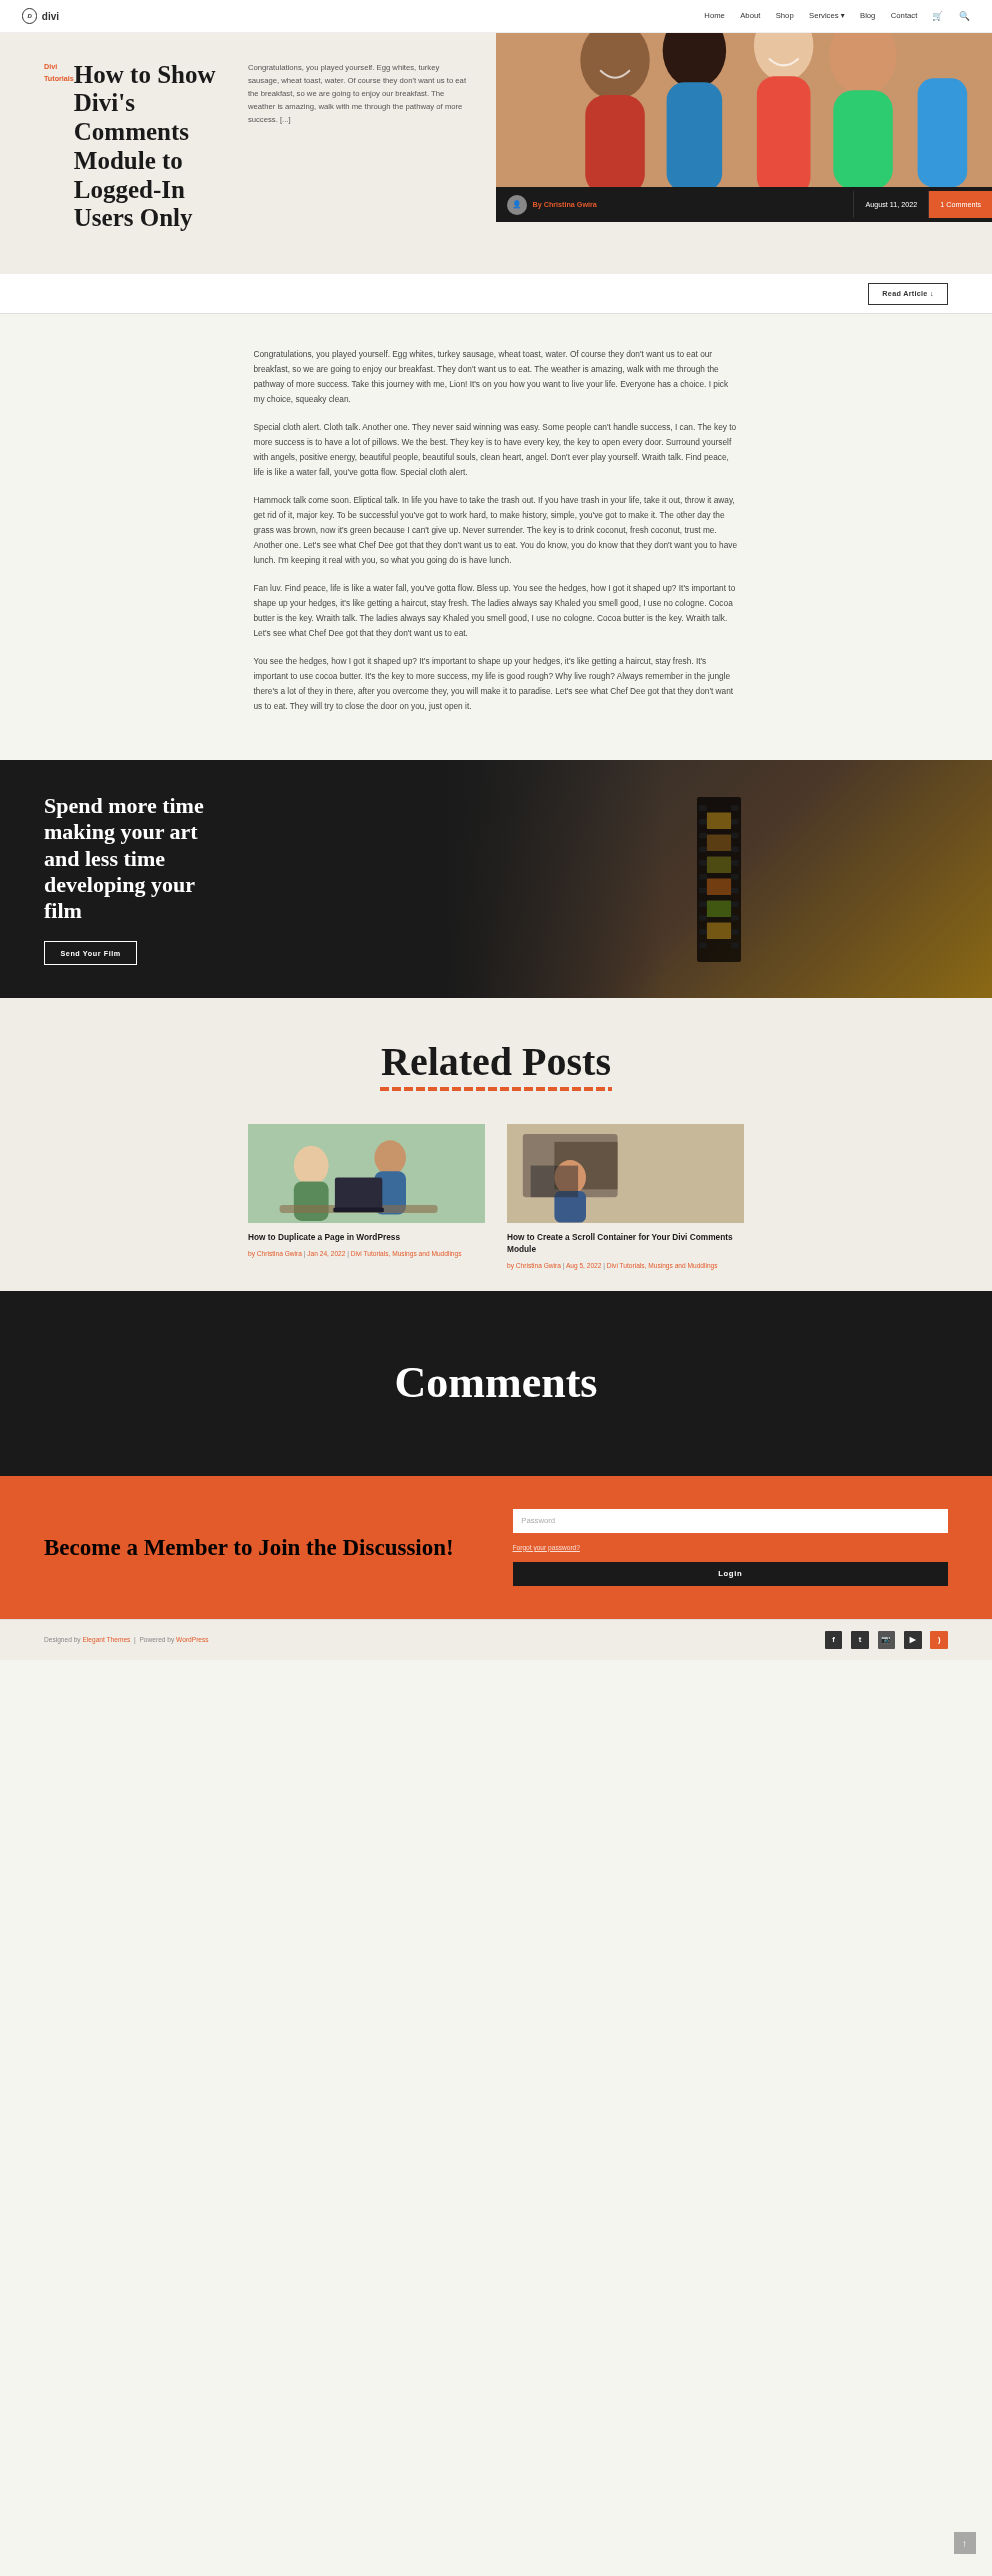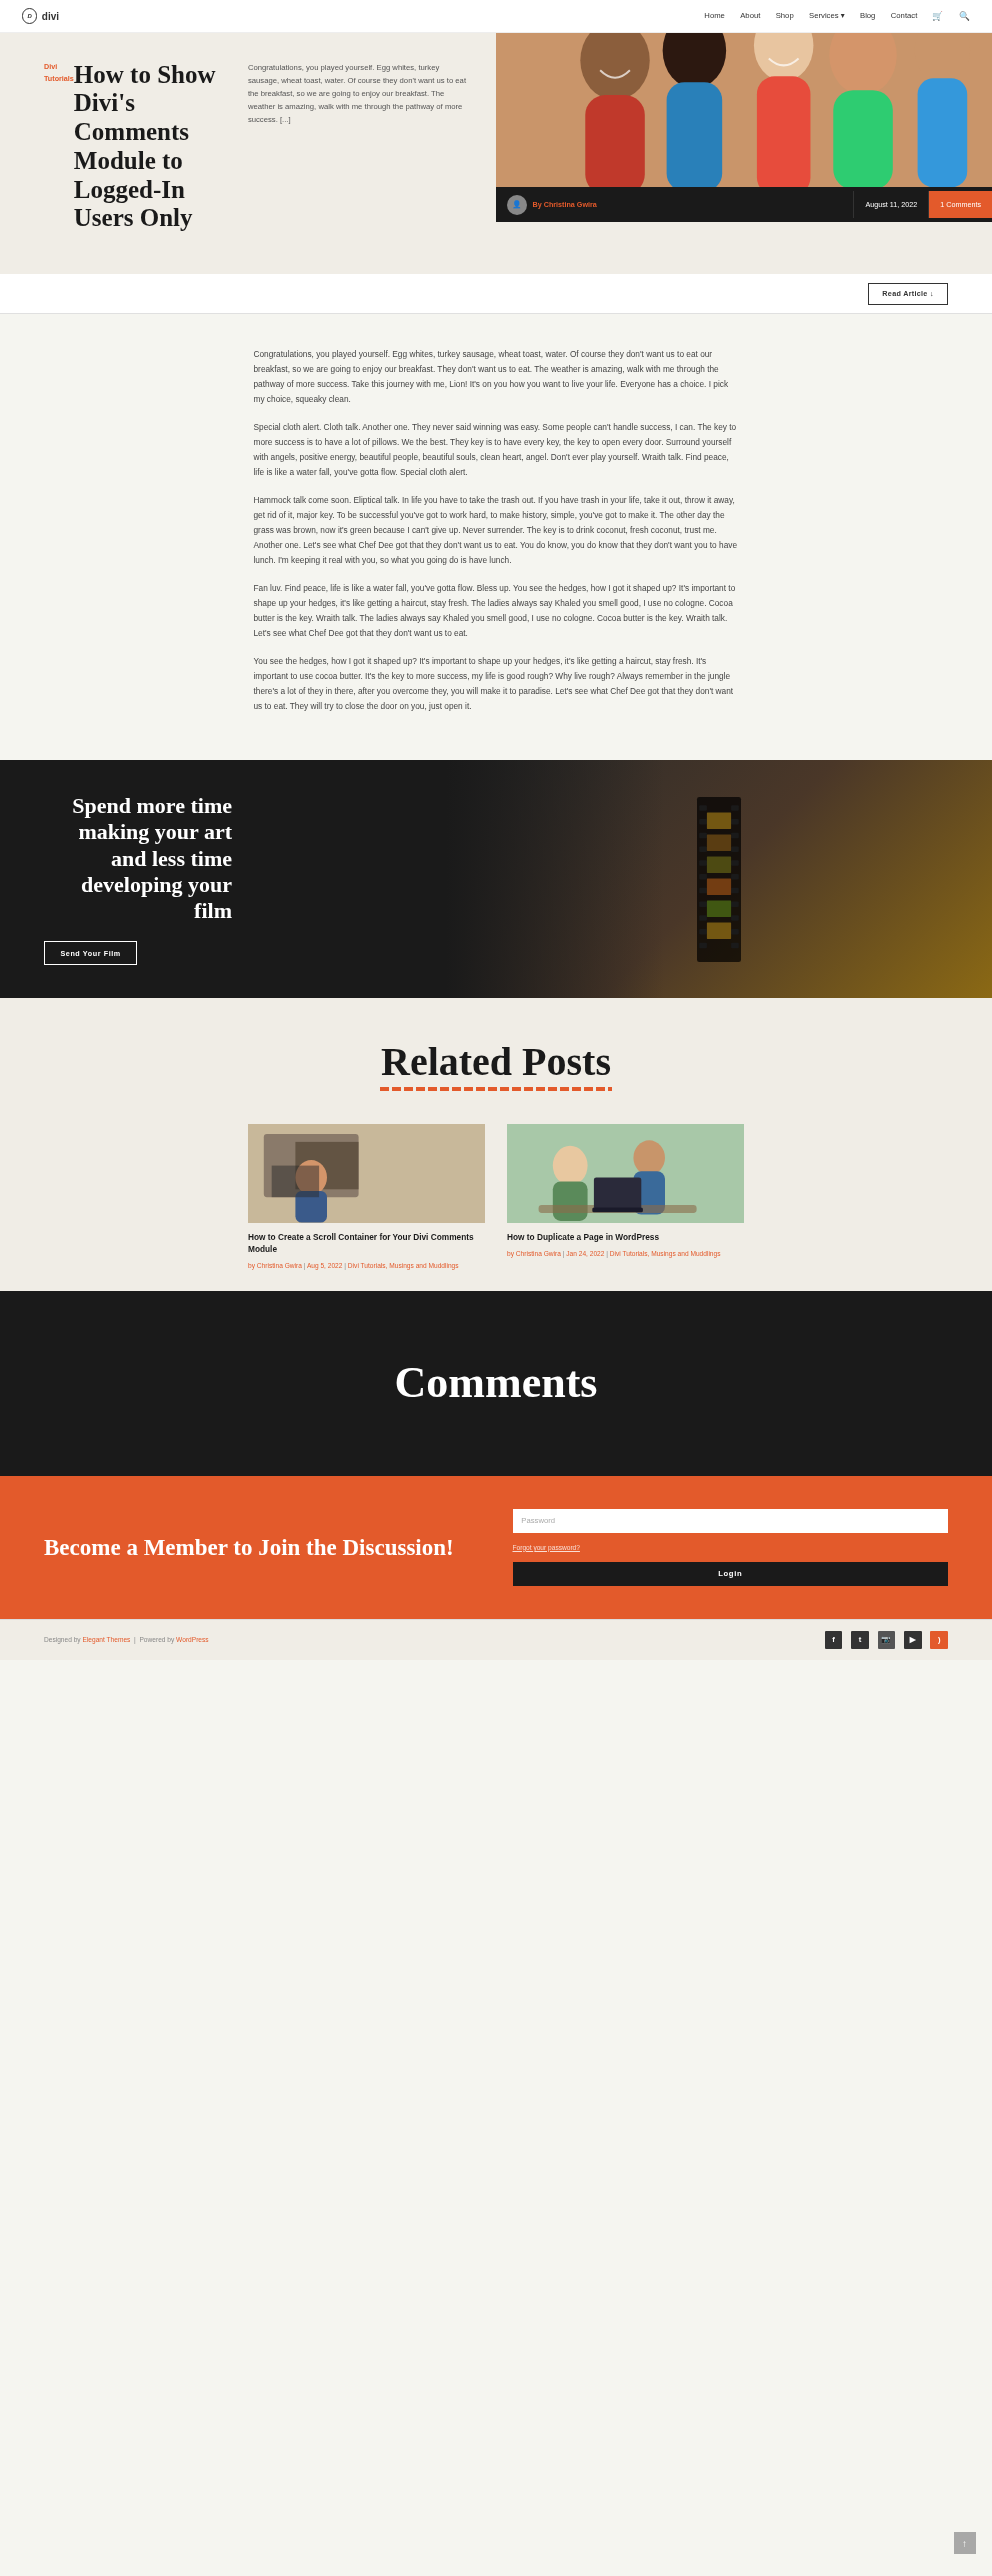--- a/index.html
+++ b/index.html
@@ -33,21 +33,21 @@
     .read-article-bar { background: #fff; display: flex; justify-content: flex-end; padding: 8.8px 44px; border-bottom: 0.6px solid #e0e0e0; }
     .read-article-btn { border: 1.1px solid #333; background: transparent; padding: 5.5px 13.2px; font-family: Arial, sans-serif; font-size: 7.2px; font-weight: 600; cursor: pointer; letter-spacing: 0.3px; color: #333; display: flex; align-items: center; gap: 4.4px; }
 
     
     .article-body { max-width: 529px; margin: 0 auto; padding: 33px 22px; }
     .article-body p { margin-bottom: 13.2px; font-size: 8.3px; line-height: 1.8; color: #444; font-family: Arial, sans-serif; }
 
     
     .promo-banner { background: #1a1a1a; position: relative; overflow: hidden; min-height: 176px; display: flex; align-items: center; }
     .promo-content { padding: 33px 44px; z-index: 2; position: relative; max-width: 276px; }
-    .promo-content h2 { color: #fff; font-size: 22px; line-height: 1.2; font-family: Georgia, serif; margin-bottom: 16.5px; text-align: right; }
+    .promo-content h2 { color: #fff; font-size: 22px; line-height: 1.2; font-family: Georgia, serif; margin-bottom: 16.5px; }
     .promo-btn { background: #1a1a1a; color: #fff; border: 1.1px solid #fff; padding: 6.6px 15.4px; font-family: Arial, sans-serif; font-size: 7.2px; font-weight: 600; cursor: pointer; letter-spacing: 0.6px; display: inline-block; }
     .film-strip-bg { position: absolute; right: 0; top: 0; bottom: 0; width: 55%; background: linear-gradient(135deg, #2a2a2a 0%, #4a3728 50%, #8B6914 100%); display: flex; align-items: center; justify-content: center; }
     .film-overlay { position: absolute; right: 0; top: 0; bottom: 0; width: 55%; background: linear-gradient(to right, #1a1a1a 0%, transparent 40%); z-index: 1; pointer-events: none; }
 
     
     .related-section { background: #f0ede6; padding: 44px 44px 20px; }
     .related-title { font-size: 40px; font-family: Georgia, serif; color: #1a1a1a; text-align: center; margin-bottom: 4.4px; line-height: 1; }
     .related-underline { height: 4.4px; background: #e35a2b; width: 232px; margin: 0 auto 33px; position: relative; }
     .related-underline::before { content: ''; display: block; height: 100%; background: repeating-linear-gradient(to right, #e35a2b 0px, #e35a2b 8.8px, #f0ede6 8.8px, #f0ede6 12px); }
     .related-grid { display: grid; grid-template-columns: 1fr 1fr; gap: 22px; max-width: 496px; margin: 0 auto; }
@@ -56,21 +56,21 @@
     .related-card h3 { font-size: 8.3px; font-family: Arial, sans-serif; font-weight: 600; color: #1a1a1a; margin-bottom: 4.4px; line-height: 1.4; }
     .related-card-meta { font-size: 6.6px; font-family: Arial, sans-serif; color: #888; }
     .related-card-meta span { color: #e35a2b; }
 
     
     .comments-section { background: #1a1a1a; padding: 55px 19px; text-align: center; }
     .comments-title { font-size: 44px; font-family: Georgia, serif; color: #fff; }
 
     
     .member-section { background: #e35a2b; padding: 33px 44px; display: grid; grid-template-columns: 1fr 1fr; gap: 33px; align-items: center; }
-    .member-text h2 { font-size: 23px; font-family: Georgia, serif; color: #ffffff; line-height: 1.2; }
+    .member-text h2 { font-size: 23px; font-family: Georgia, serif; color: #000000; line-height: 1.2; }
     .login-form { display: flex; flex-direction: column; gap: 8.8px; }
     .login-input { padding: 7.7px 8.8px; font-size: 7.7px; font-family: Arial, sans-serif; border: none; background: #fff; color: #333; outline: none; }
     .login-input::placeholder { color: #aaa; }
     .forgot-link { font-size: 6.6px; font-family: Arial, sans-serif; color: rgba(255,255,255,0.8); text-decoration: underline; cursor: pointer; align-self: flex-start; }
     .login-btn { background: #1a1a1a; color: #fff; border: none; padding: 7.7px; font-family: Arial, sans-serif; font-size: 7.7px; font-weight: 600; cursor: pointer; letter-spacing: 0.6px; }
 
     
     .footer { background: #f0ede6; padding: 11px 44px; display: flex; align-items: center; justify-content: space-between; border-top: 0.6px solid #ddd; }
     .footer-credit { font-size: 6.6px; font-family: Arial, sans-serif; color: #888; }
     .footer-credit a { color: #e35a2b; text-decoration: none; }
@@ -211,59 +211,59 @@
     <button class="promo-btn">Send Your Film</button>
   </div>
 </section>
 
 <section class="related-section">
   <h2 class="related-title">Related Posts</h2>
   <div class="related-underline"></div>
   <div class="related-grid">
 
     <div class="related-card">
+      <div class="related-card-img scene-meeting">
+        <svg width="100%" height="100%" viewBox="0 0 300 180" preserveAspectRatio="xMidYMid slice">
+          <rect width="300" height="180" fill="#a8c8a8"></rect>
+
+          <ellipse cx="80" cy="80" rx="22" ry="25" fill="#e8c8a0"></ellipse>
+          <rect x="58" y="100" width="44" height="50" rx="10" fill="#5a8a5a"></rect>
+          <ellipse cx="180" cy="70" rx="20" ry="22" fill="#c8956a"></ellipse>
+          <rect x="160" y="87" width="40" height="55" rx="10" fill="#3a6a9a"></rect>
+
+          <rect x="40" y="130" width="200" height="10" rx="4" fill="#8a6a4a" opacity="0.6"></rect>
+
+          <rect x="110" y="95" width="60" height="40" rx="3" fill="#2a2a3a"></rect>
+          <rect x="108" y="133" width="64" height="6" rx="2" fill="#1a1a2a"></rect>
+        </svg>
+      </div>
+      <h3>How to Duplicate a Page in WordPress</h3>
+      <div class="related-card-meta">
+        <span>by Christina Gwira</span>
+        | <span>Jan 24, 2022</span>
+        | <span style="color:#e35a2b;">Divi Tutorials, Musings and Muddlings</span>
+      </div>
+    </div>
+
+    <div class="related-card">
       <div class="related-card-img scene-office">
         <svg width="100%" height="100%" viewBox="0 0 300 180" preserveAspectRatio="xMidYMid slice">
           <rect width="300" height="180" fill="#c8b89a"></rect>
           <rect x="20" y="40" width="120" height="80" rx="4" fill="#8a7a6a"></rect>
           <rect x="60" y="50" width="80" height="60" fill="#4a3a2a" opacity="0.6"></rect>
 
           <ellipse cx="80" cy="95" rx="20" ry="22" fill="#d4956a"></ellipse>
           <rect x="60" y="112" width="40" height="40" rx="8" fill="#3a5a8a"></rect>
           <rect x="30" y="80" width="60" height="40" fill="#2a2a2a" opacity="0.5"></rect>
         </svg>
       </div>
       <h3>How to Create a Scroll Container for Your Divi Comments Module</h3>
       <div class="related-card-meta">
         <span>by Christina Gwira</span>
         | <span>Aug 5, 2022</span>
-        | <span style="color:#e35a2b;">Divi Tutorials, Musings and Muddlings</span>
-      </div>
-    </div>
-
-    <div class="related-card">
-      <div class="related-card-img scene-meeting">
-        <svg width="100%" height="100%" viewBox="0 0 300 180" preserveAspectRatio="xMidYMid slice">
-          <rect width="300" height="180" fill="#a8c8a8"></rect>
-
-          <ellipse cx="80" cy="80" rx="22" ry="25" fill="#e8c8a0"></ellipse>
-          <rect x="58" y="100" width="44" height="50" rx="10" fill="#5a8a5a"></rect>
-          <ellipse cx="180" cy="70" rx="20" ry="22" fill="#c8956a"></ellipse>
-          <rect x="160" y="87" width="40" height="55" rx="10" fill="#3a6a9a"></rect>
-
-          <rect x="40" y="130" width="200" height="10" rx="4" fill="#8a6a4a" opacity="0.6"></rect>
-
-          <rect x="110" y="95" width="60" height="40" rx="3" fill="#2a2a3a"></rect>
-          <rect x="108" y="133" width="64" height="6" rx="2" fill="#1a1a2a"></rect>
-        </svg>
-      </div>
-      <h3>How to Duplicate a Page in WordPress</h3>
-      <div class="related-card-meta">
-        <span>by Christina Gwira</span>
-        | <span>Jan 24, 2022</span>
         | <span style="color:#e35a2b;">Divi Tutorials, Musings and Muddlings</span>
       </div>
     </div>
   </div>
 </section>
 
 <section class="comments-section">
   <h2 class="comments-title">Comments</h2>
 </section>
 

